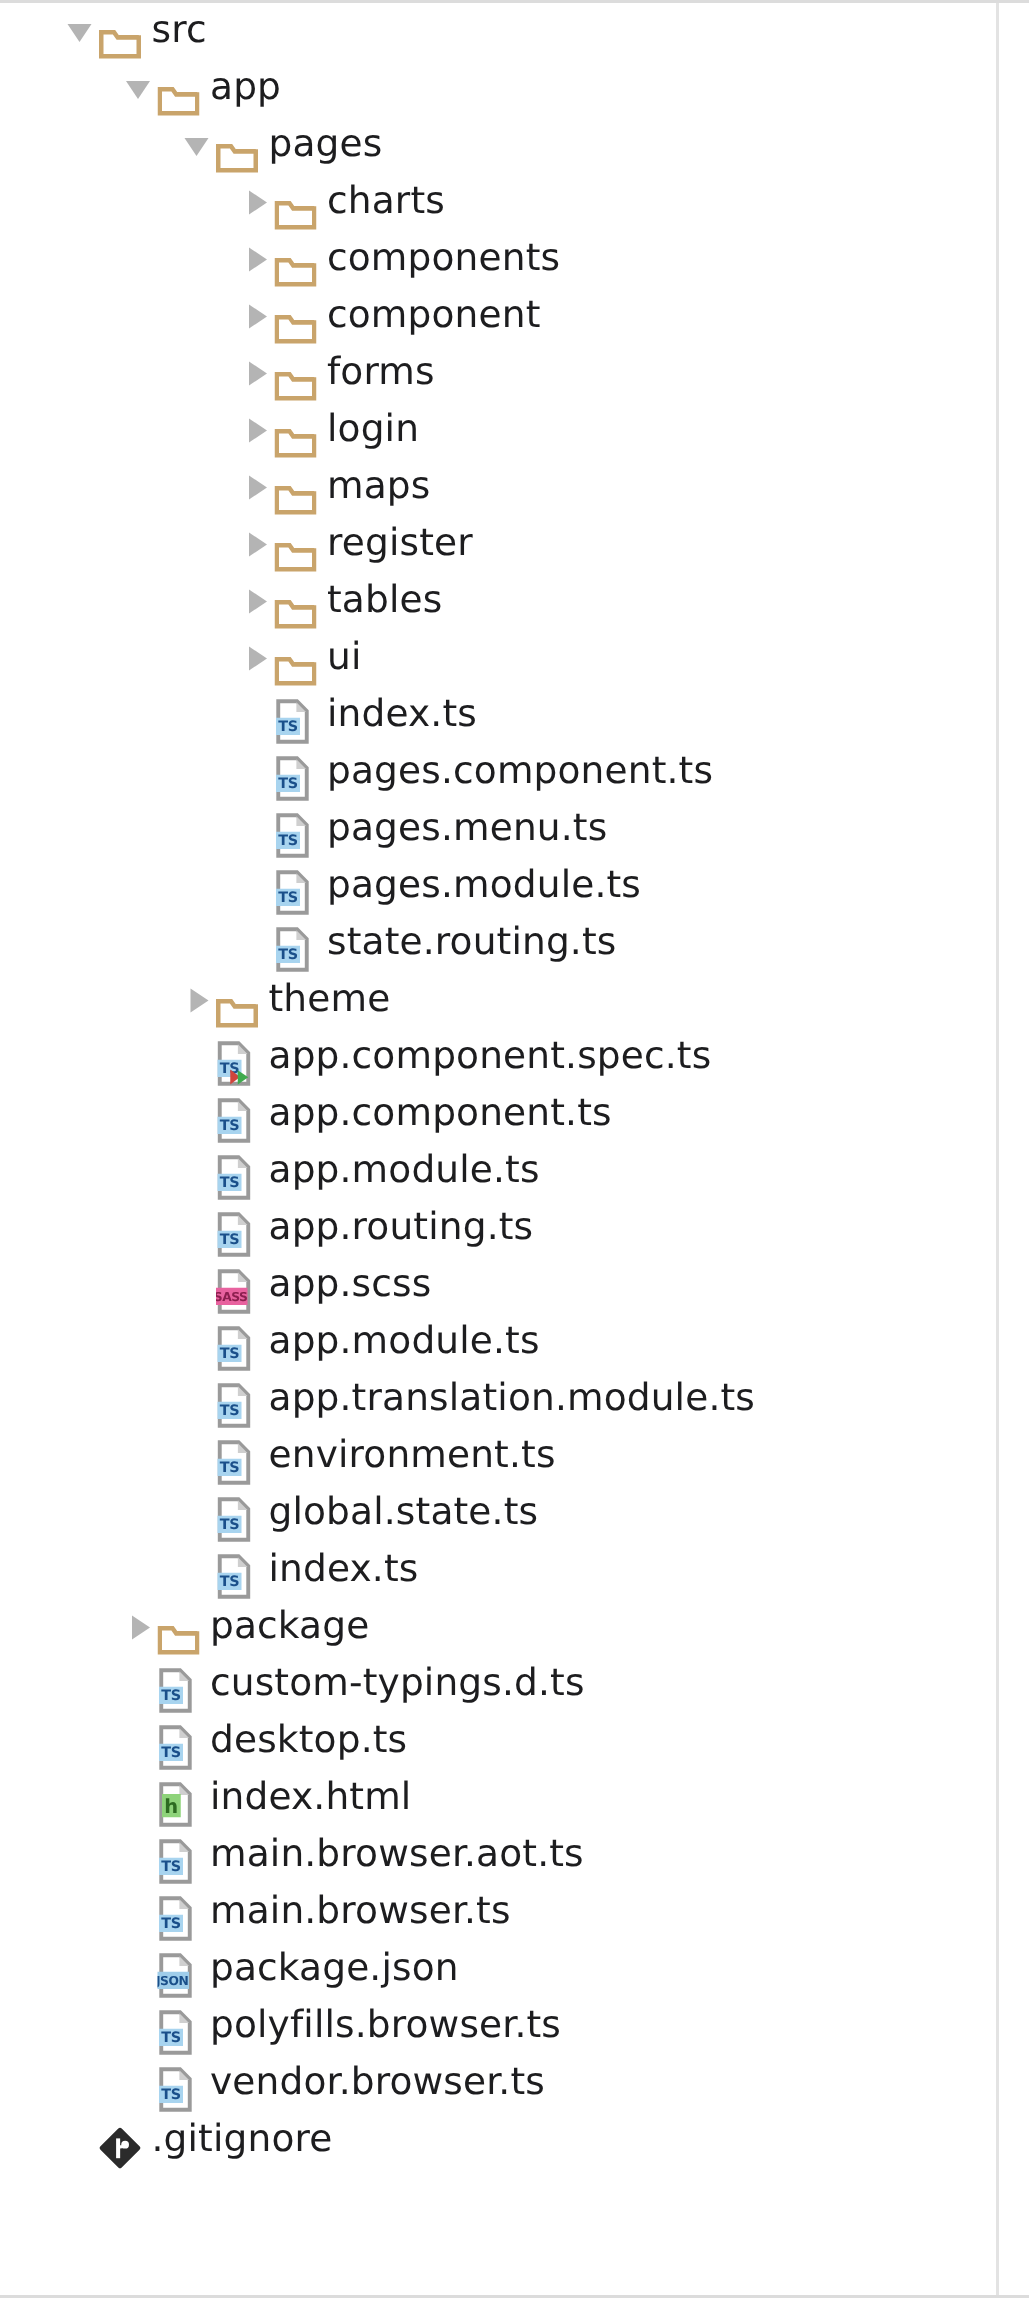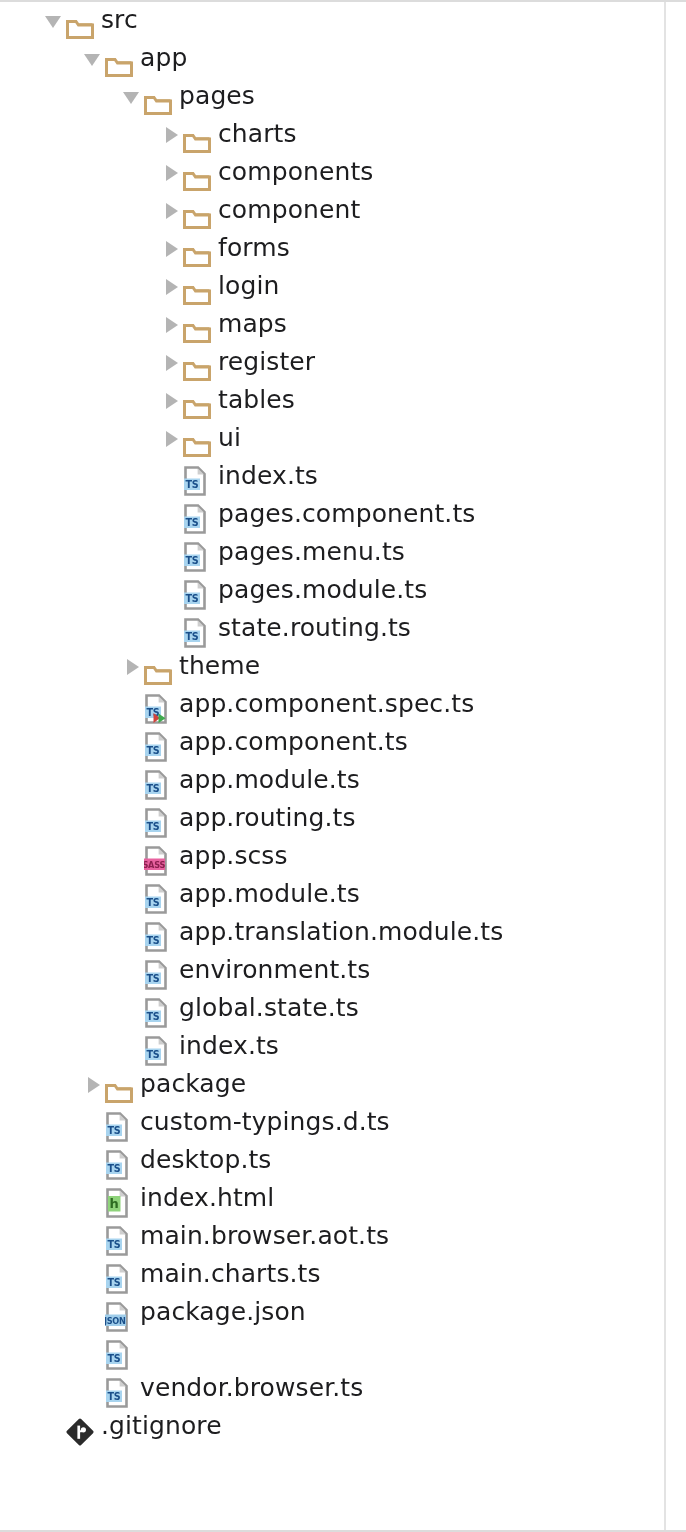--- a/index.html
+++ b/index.html
@@ -586,21 +586,21 @@
           <span class="tri"></span>
         </div>
         <div class="icon">
           <svg width="24" height="30" viewBox="0 0 24 30" xmlns="http://www.w3.org/2000/svg">
             <path d="M2.5 1.5 L15.0 1.5 L21.5 8.0 L21.5 28.5 L2.5 28.5 Z" fill="#ffffff" stroke="#9a9a9a" stroke-width="2.6" stroke-linejoin="miter"></path>
             <path d="M14.6 2.2 L14.6 8.6 L21.0 8.6 Z" fill="#cfcfcf"></path>
             <rect x="1" y="12.5" width="16" height="11.5" fill="#a8d4ef"></rect>
             <text x="9" y="21.6" font-family="DejaVu Sans, sans-serif" font-size="9.6" font-weight="bold" fill="#1a4f8a" text-anchor="middle" letter-spacing="-0.3">TS</text>
           </svg>
         </div>
-        <span class="label">main.charts.ts</span>
+        <span class="label">main.browser.ts</span>
       </div>
       <div class="row">
         <div class="indent" style="width: 79px;"></div>
         <div class="twisty none">
           <span class="tri"></span>
         </div>
         <div class="icon">
           <svg width="24" height="30" viewBox="0 0 24 30" xmlns="http://www.w3.org/2000/svg">
             <path d="M2.5 1.5 L15.0 1.5 L21.5 8.0 L21.5 28.5 L2.5 28.5 Z" fill="#ffffff" stroke="#9a9a9a" stroke-width="2.6" stroke-linejoin="miter"></path>
             <path d="M14.6 2.2 L14.6 8.6 L21.0 8.6 Z" fill="#cfcfcf"></path>
@@ -616,20 +616,21 @@
           <span class="tri"></span>
         </div>
         <div class="icon">
           <svg width="24" height="30" viewBox="0 0 24 30" xmlns="http://www.w3.org/2000/svg">
             <path d="M2.5 1.5 L15.0 1.5 L21.5 8.0 L21.5 28.5 L2.5 28.5 Z" fill="#ffffff" stroke="#9a9a9a" stroke-width="2.6" stroke-linejoin="miter"></path>
             <path d="M14.6 2.2 L14.6 8.6 L21.0 8.6 Z" fill="#cfcfcf"></path>
             <rect x="1" y="12.5" width="16" height="11.5" fill="#a8d4ef"></rect>
             <text x="9" y="21.6" font-family="DejaVu Sans, sans-serif" font-size="9.6" font-weight="bold" fill="#1a4f8a" text-anchor="middle" letter-spacing="-0.3">TS</text>
           </svg>
         </div>
+        <span class="label">polyfills.browser.ts</span>
       </div>
       <div class="row">
         <div class="indent" style="width: 79px;"></div>
         <div class="twisty none">
           <span class="tri"></span>
         </div>
         <div class="icon">
           <svg width="24" height="30" viewBox="0 0 24 30" xmlns="http://www.w3.org/2000/svg">
             <path d="M2.5 1.5 L15.0 1.5 L21.5 8.0 L21.5 28.5 L2.5 28.5 Z" fill="#ffffff" stroke="#9a9a9a" stroke-width="2.6" stroke-linejoin="miter"></path>
             <path d="M14.6 2.2 L14.6 8.6 L21.0 8.6 Z" fill="#cfcfcf"></path>

